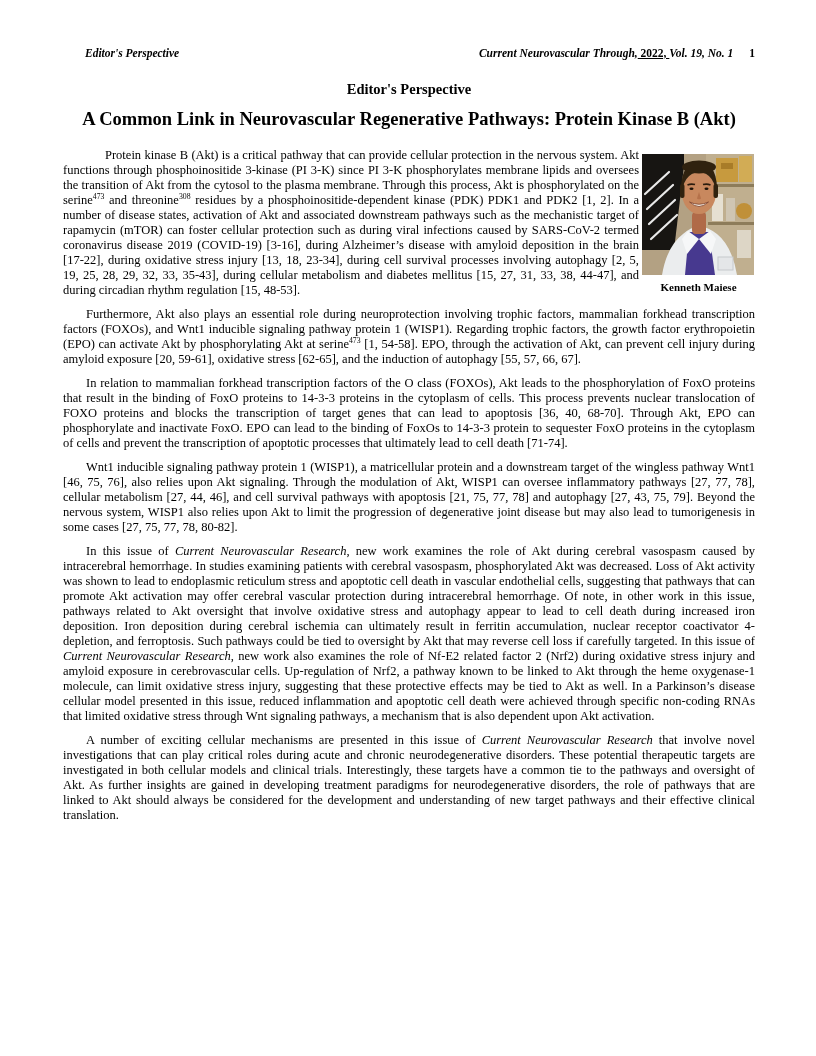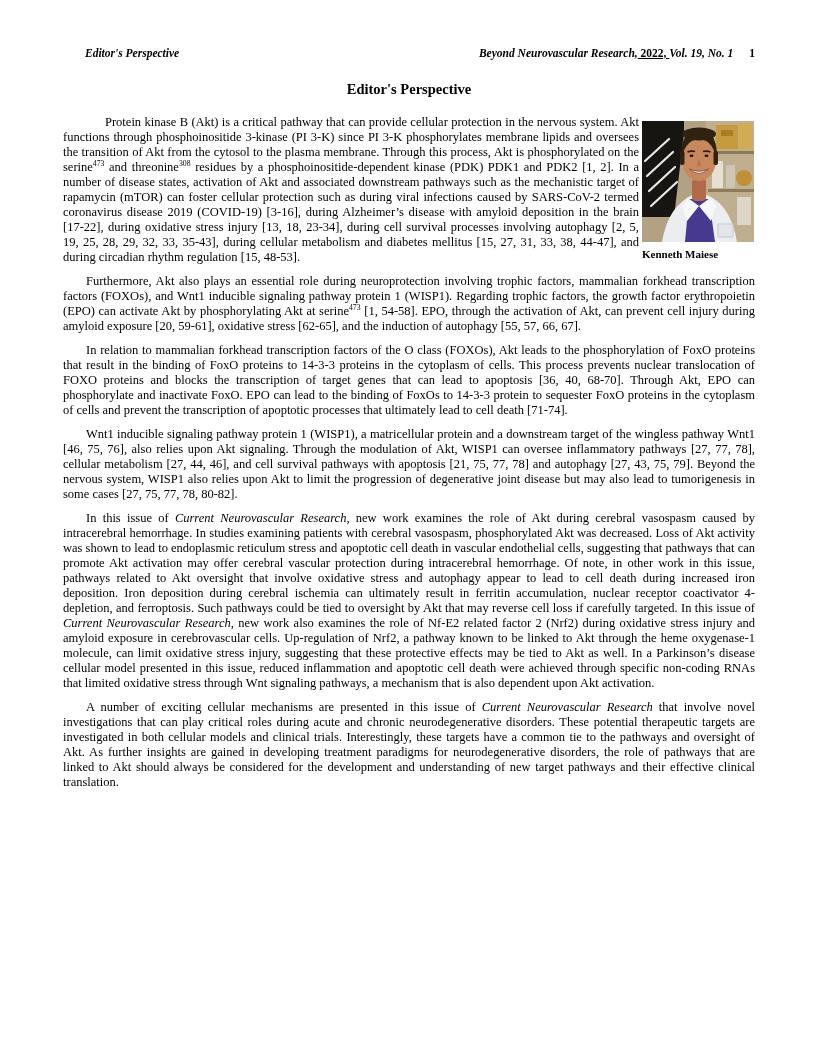--- a/index.html
+++ b/index.html
@@ -39,42 +39,43 @@
   .para {
     font-size: 12.5px; line-height: 15px;
     text-align: justify; text-indent: 23px;
     margin: 0 0 9px 0;
   }
   .para.lead { text-indent: 42px; }
   .photo-col { flex: 0 0 113px; width: 113px; padding-top: 6px; }
   .photo-frame { width: 112px; height: 121px; }
   .photo-frame svg { display: block; }
   .photo-caption {
-    text-align: left; font-weight: bold;
+    text-align: center; font-weight: bold;
     font-size: 11px; margin-top: 6px; text-indent: 0;
   }
   sup { font-size: 0.62em; line-height: 0; }
   .page-footer {
     position: absolute; top: 967px; left: 353px;
     display: flex; gap: 20px;
     font-size: 11.5px; font-weight: bold; white-space: nowrap;
   }
 </style>
 </head>
 <body>
 
 <div class="page">
 
   <div class="running-header">
     <span class="rh-left">Editor's Perspective</span>
-    <span class="rh-right"><i class="s-bi">Beyond Neurovascular Research,</i><span class="s-b"> 2022, </span><i class="s-bi">Vol. 19, No. 1</i><span class="s-pageno">1</span></span>
+    <span class="rh-right"><i class="s-bi">Current Neurovascular Through,</i><span class="s-b"> 2022, </span><i class="s-bi">Vol. 19, No. 1</i><span class="s-pageno">1</span></span>
   </div>
 
   <div class="section-label">Editor's Perspective</div>
 
+  <h1 class="article-title">A Common Link in Neurovascular Regenerative Pathways: Protein Kinase B (Akt)</h1>
 
   <div class="lead-row">
     <p class="para lead"><span>Protein kinase B (Akt) is a critical pathway that can provide cellular protection in the nervous system. Akt functions through phosphoinositide 3-kinase (PI 3-K) since PI 3-K phosphorylates membrane lipids and oversees the transition of Akt from the cytosol to the plasma membrane. Through this process, Akt is phosphorylated on the serine</span><sup class="s-sup">473</sup><span> and threonine</span><sup class="s-sup">308</sup><span> residues by a phosphoinositide-dependent kinase (PDK) PDK1 and PDK2 [1, 2]. In a number of disease states, activation of Akt and associated downstream pathways such as the mechanistic target of rapamycin (mTOR) can foster cellular protection such as during viral infections caused by SARS-CoV-2 termed coronavirus disease 2019 (COVID-19) [3-16], during Alzheimer’s disease with amyloid deposition in the brain [17-22], during oxidative stress injury [13, 18, 23-34], during cell survival processes involving autophagy [2, 5, 19, 25, 28, 29, 32, 33, 35-43], during cellular metabolism and diabetes mellitus [15, 27, 31, 33, 38, 44-47], and during circadian rhythm regulation [15, 48-53].</span></p>
     <figure class="photo-col" style="margin:0">
       <div class="photo-frame">
         <svg viewBox="0 0 112 121" width="112" height="121">
 
           <rect x="0" y="0" width="112" height="121" fill="#b3a183"></rect>
           <rect x="64" y="0" width="48" height="121" fill="#c0af8f"></rect>
           <rect x="74" y="4" width="22" height="24" fill="#c79a3e"></rect>

